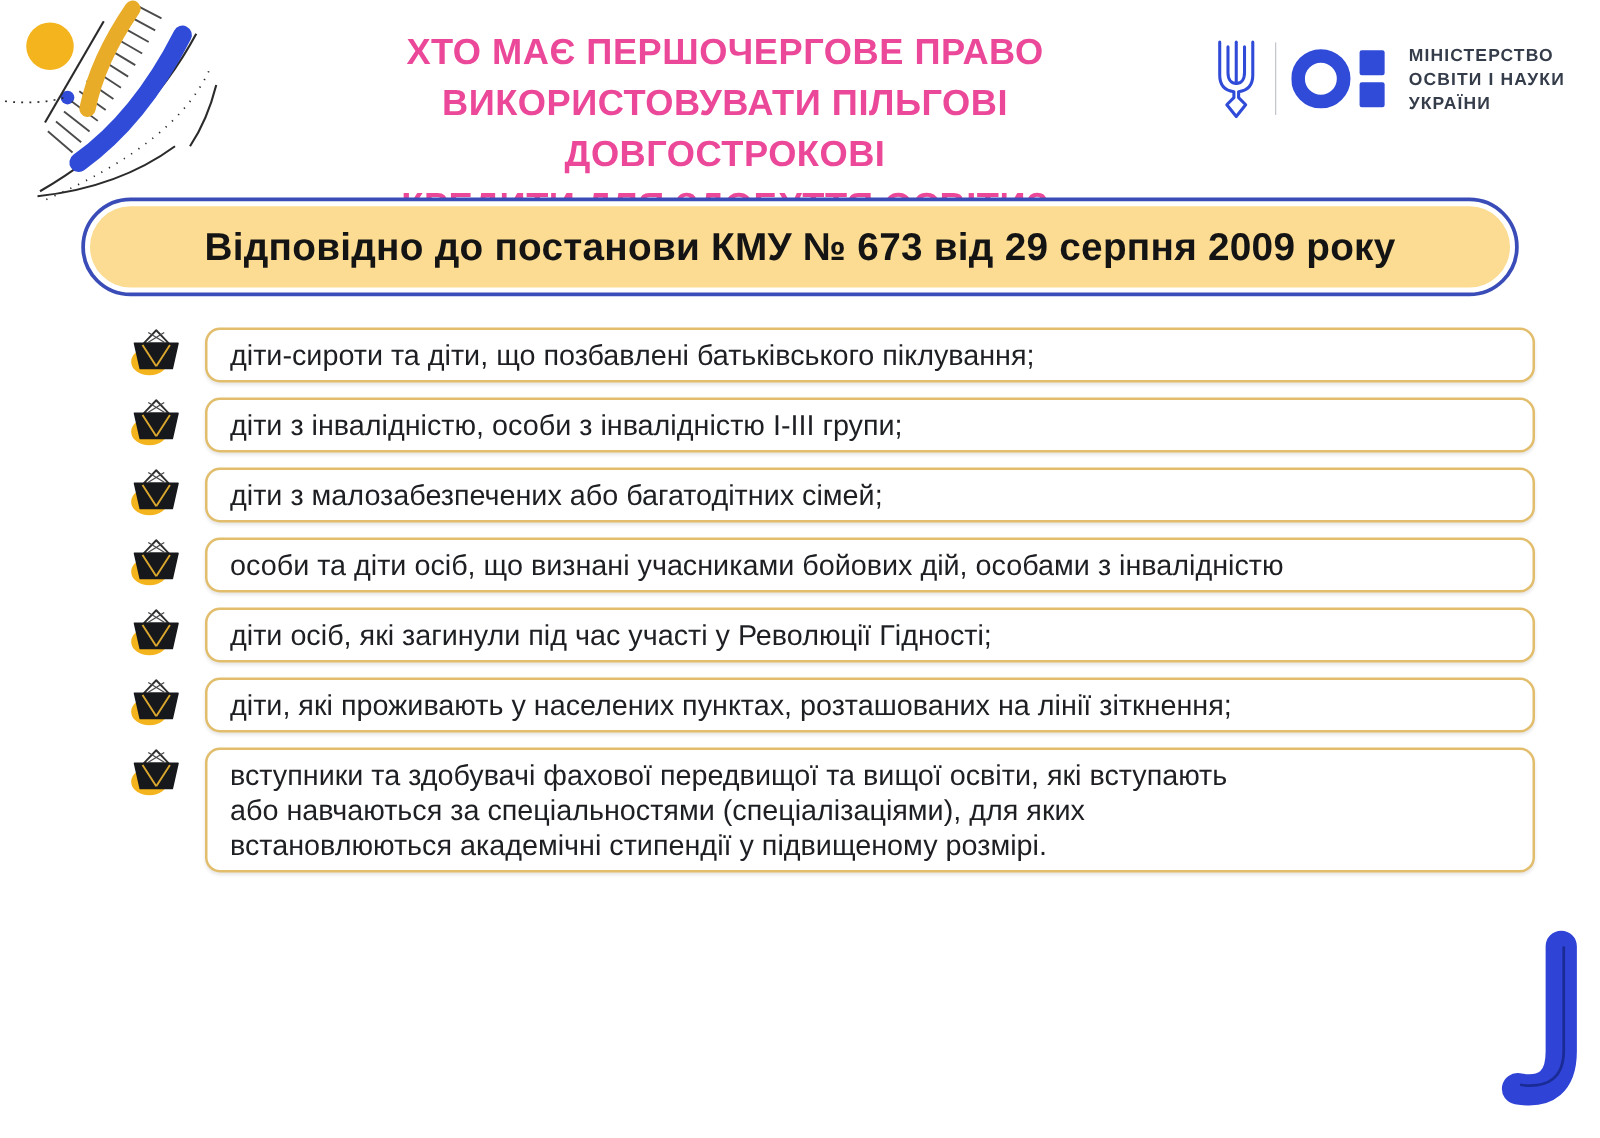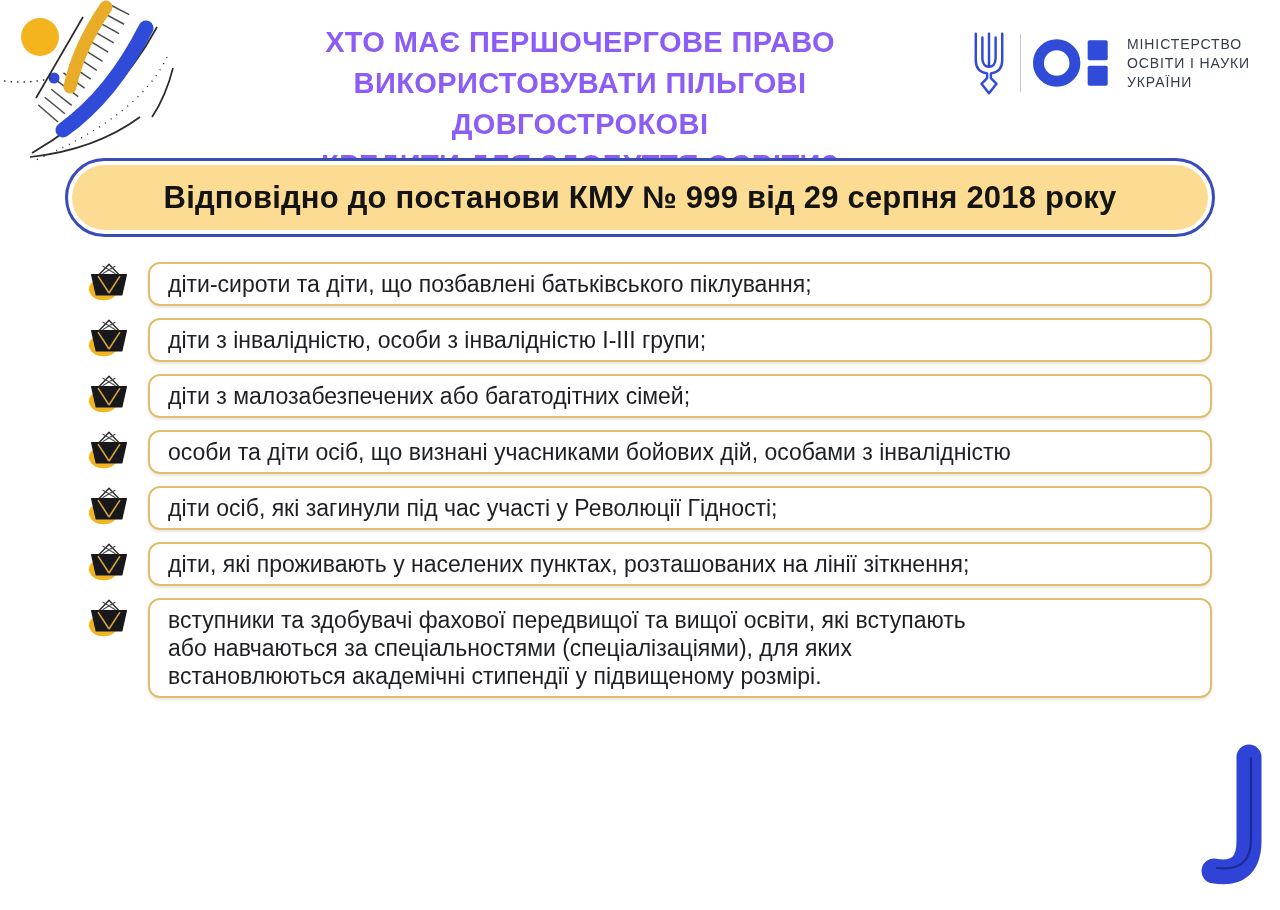--- a/index.html
+++ b/index.html
@@ -3,39 +3,39 @@
 <meta charset="utf-8">
 <style>
   html,body{margin:0;padding:0;background:#ffffff;}
   .canvas{
     position:relative;width:1280px;height:910px;background:#ffffff;overflow:hidden;
     font-family:"Liberation Sans", sans-serif;color:#1d1f23;
   }
   
   .title{
     position:absolute;left:250px;top:22px;width:660px;text-align:center;
-    font-weight:700;font-size:29px;line-height:41px;color:#8b5cf6;letter-spacing:.4px;
+    font-weight:700;font-size:29px;line-height:41px;color:#ec4899;letter-spacing:.4px;
   }
   .logo-block{position:absolute;left:968px;top:24px;width:290px;height:78px;display:flex;align-items:center;}
   .logo-divider{width:1px;height:58px;background:#c4c6cc;margin:0 12px 0 10px;}
   .ministry-text{
-    font-weight:400;font-size:14px;line-height:19px;letter-spacing:.9px;color:#353d4b;margin-left:12px;
+    font-weight:700;font-size:14px;line-height:19px;letter-spacing:.9px;color:#353d4b;margin-left:12px;
   }
   
   .banner{
     position:absolute;left:65px;top:158px;width:1150px;height:79px;box-sizing:border-box;
     border:3px solid #3a4cb8;border-radius:40px;background:#ffffff;padding:4px;
   }
   .banner-inner{
     width:100%;height:100%;box-sizing:border-box;border-radius:34px;background:#fbdc92;
     display:flex;align-items:center;justify-content:center;
     font-weight:700;font-size:31px;color:#141414;letter-spacing:.2px;
   }
   
-  .list{position:absolute;left:86px;top:262px;width:1126px;}
+  .list{position:absolute;left:102px;top:262px;width:1126px;}
   .row{display:flex;align-items:flex-start;gap:16px;margin-bottom:12px;}
   .clip{flex:0 0 46px;height:42px;margin-top:-1px;}
   .box{
     flex:1;box-sizing:border-box;background:#ffffff;border:2px solid #e2be6c;border-radius:12px;
     padding:6px 18px;min-height:43px;display:flex;align-items:center;
     box-shadow:0 2px 3px rgba(0,0,0,.10);
   }
   .box .txt{font-size:23px;line-height:28px;color:#1d1f23;white-space:pre-line;}
   
   .deco-arcs{position:absolute;left:0;top:0;width:270px;height:215px;}
@@ -81,21 +81,21 @@
       <rect x="60" y="31" width="22" height="22" rx="2" fill="#2f4bd8"></rect>
     </svg>
     <div class="ministry-text">
       <div>МІНІСТЕРСТВО</div>
       <div>ОСВІТИ І НАУКИ</div>
       <div>УКРАЇНИ</div>
     </div>
   </div>
 
   <div class="banner">
-    <div class="banner-inner">Відповідно до постанови КМУ № 999 від 29 серпня 2018 року</div>
+    <div class="banner-inner">Відповідно до постанови КМУ № 673 від 29 серпня 2009 року</div>
   </div>
 
   <div class="list">
     <div class="row">
       <svg class="clip" viewBox="0 0 50 46" aria-hidden="true">
         <ellipse cx="19" cy="31" rx="16" ry="12" fill="#f4b41d"></ellipse>
         <path d="M14,15 L25,3.5 L36,15 Z" fill="#fbfbfb" stroke="#2e2e2e" stroke-width="1.6" stroke-linejoin="round"></path>
         <path d="M18,14 L32,5.5 M32,14 L18,5.5" fill="none" stroke="#4a4a4a" stroke-width="1.1"></path>
         <path d="M6,15 H44 L39,37 H11 Z" fill="#17181b" stroke="#17181b" stroke-width="1.5" stroke-linejoin="round"></path>
         <path d="M13,16.5 L25,35 M37,16.5 L25,35" fill="none" stroke="#d9a62e" stroke-width="1.7"></path>

